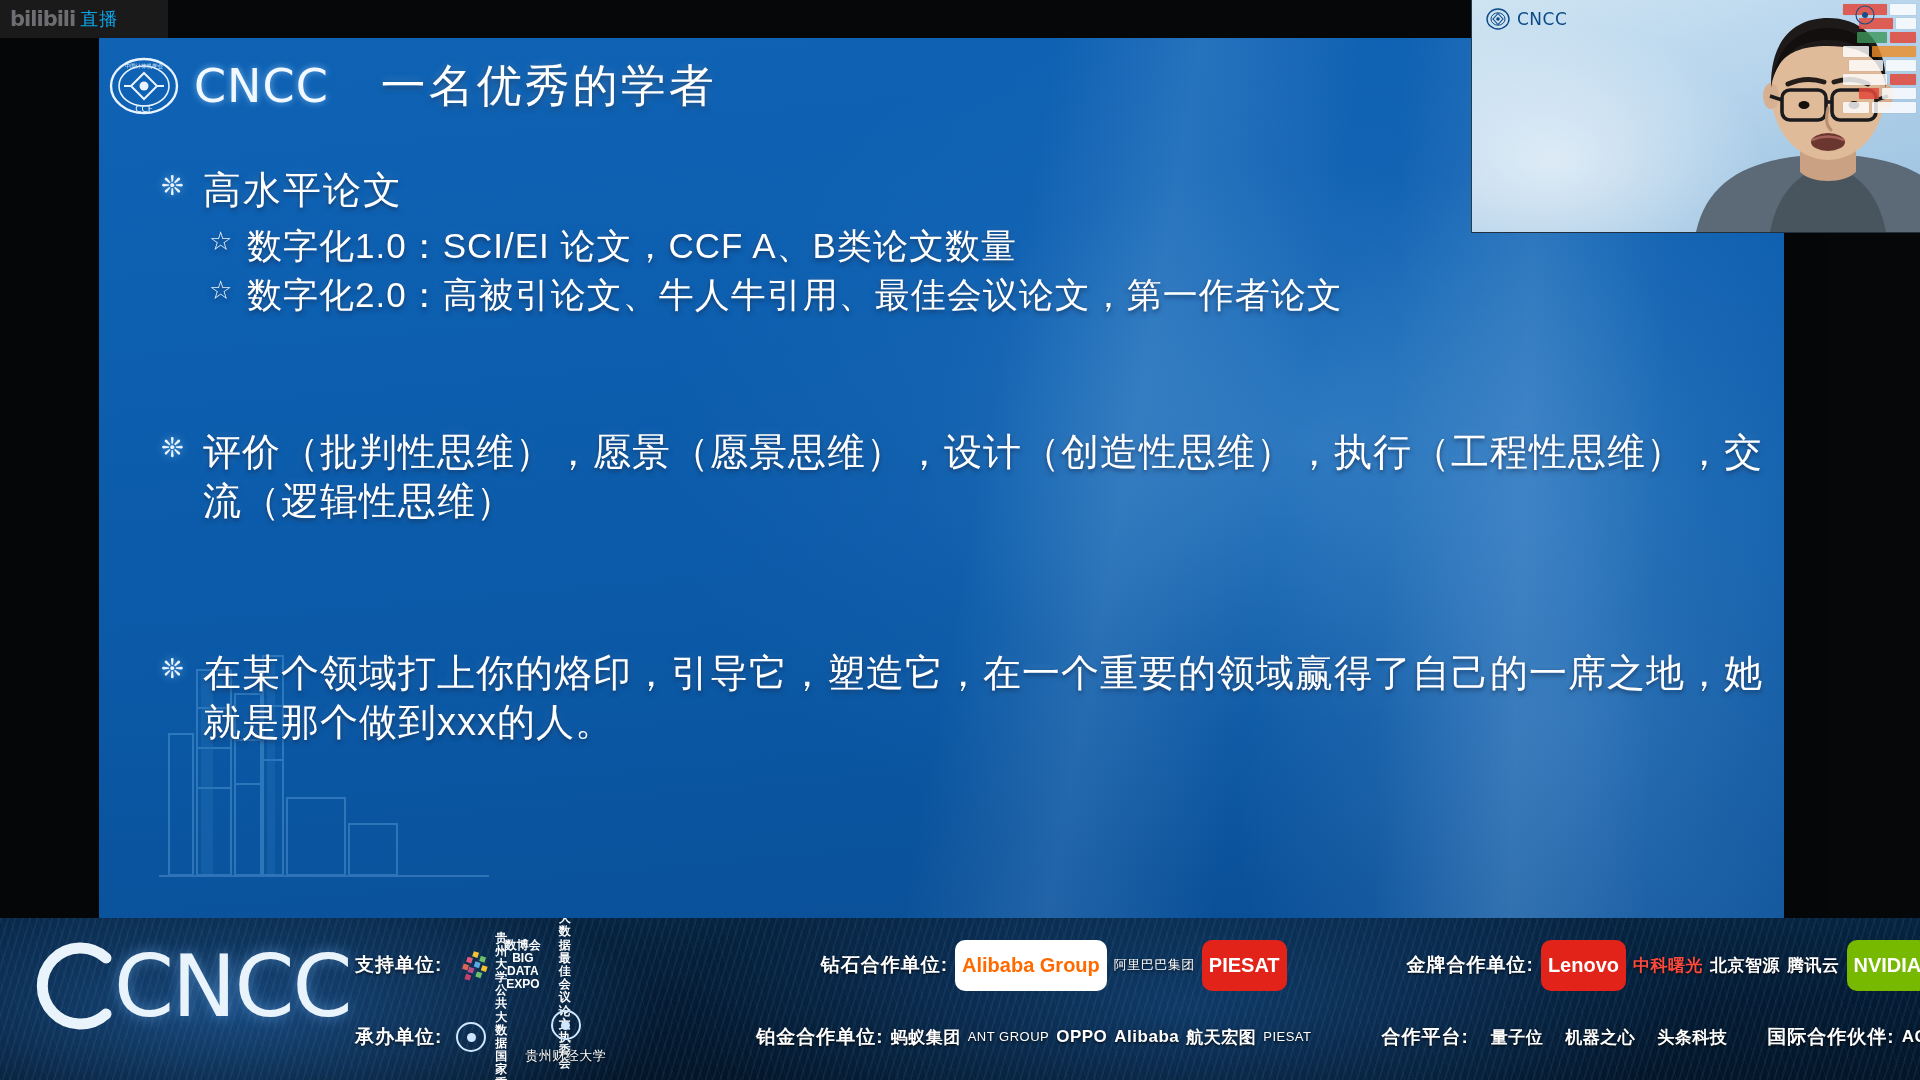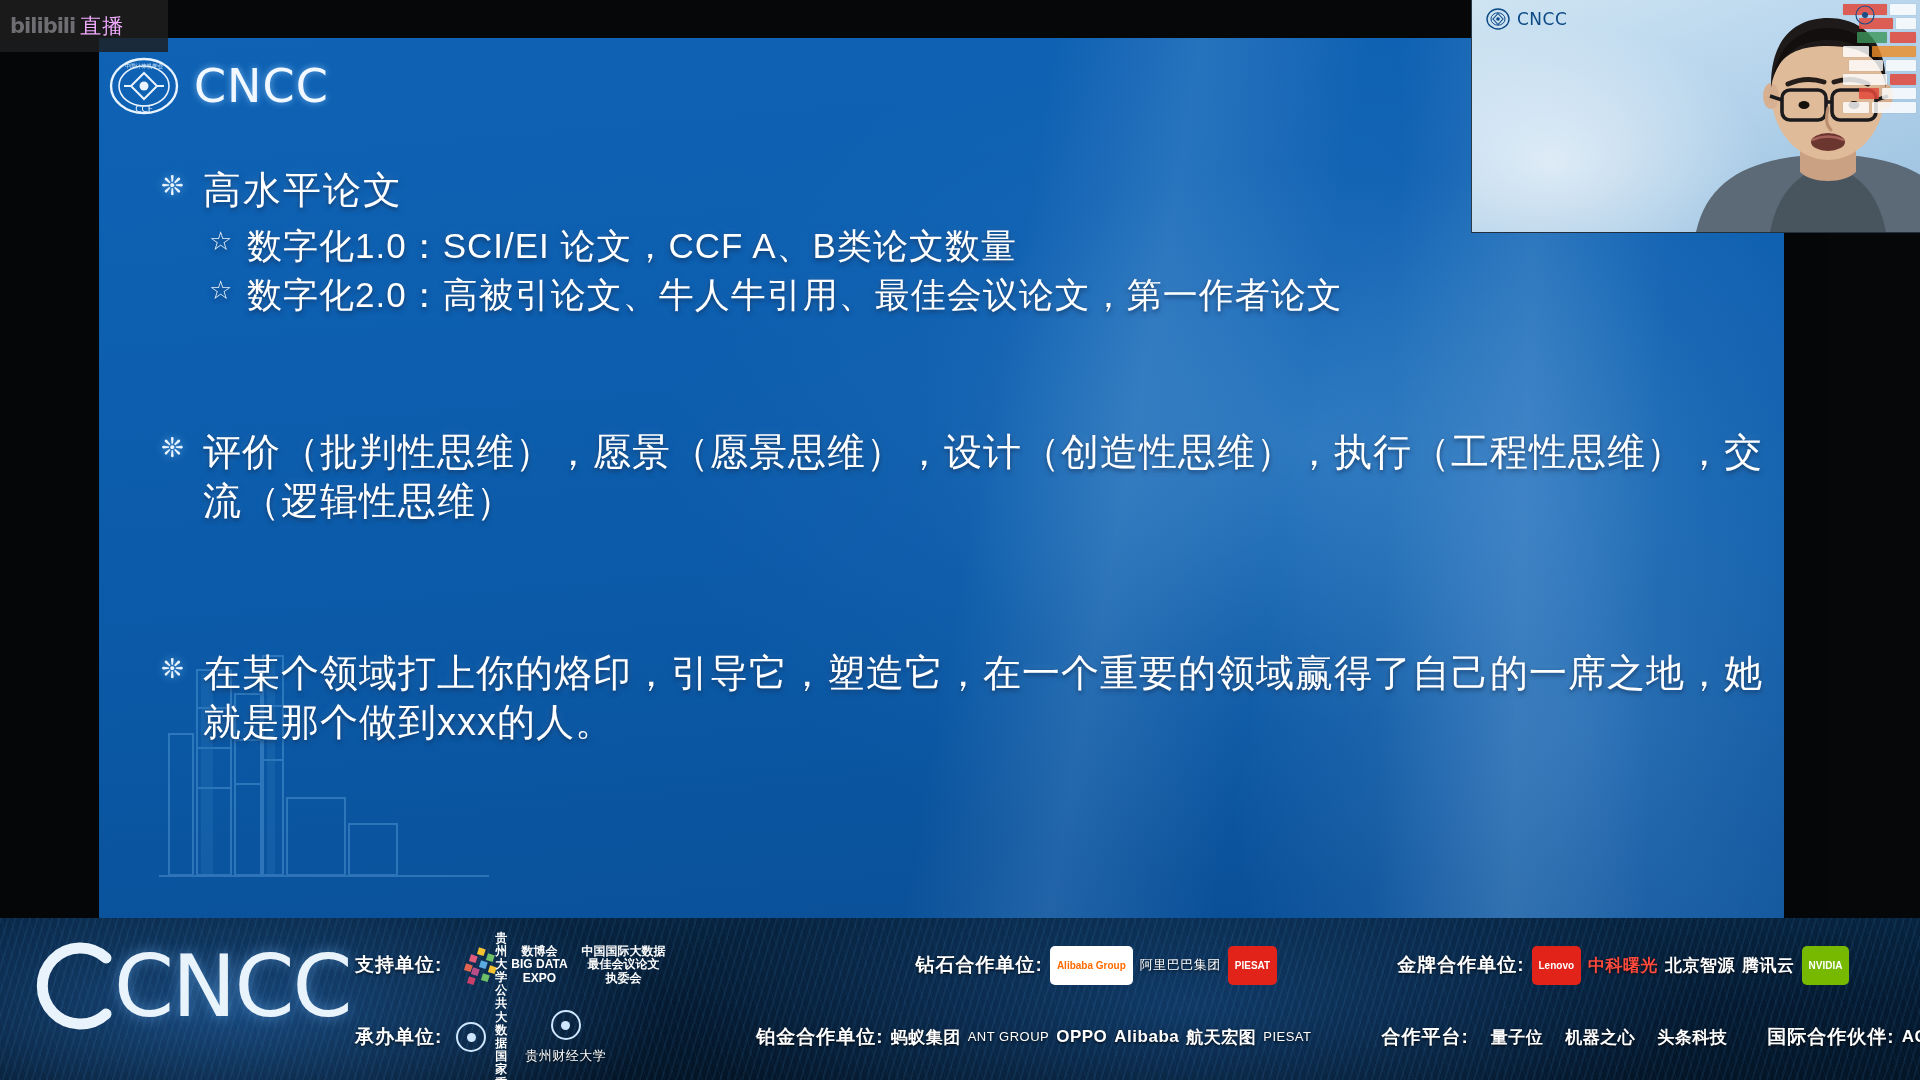--- a/index.html
+++ b/index.html
@@ -1,26 +1,26 @@
 <!DOCTYPE html>
 <html><head>
 <meta charset="utf-8">
 <style>
   html,body{margin:0;padding:0;background:#000;}
   body{width:1920px;height:1080px;overflow:hidden;
        font-family:"Liberation Sans","DejaVu Sans",sans-serif;}
   .stage{position:relative;width:1920px;height:1080px;background:#050608;overflow:hidden;}
 
   
-  .bili-wm{position:absolute;left:0;top:0;width:168px;height:52px;
+  .bili-wm{position:absolute;left:0;top:0;width:168px;height:38px;
     background:rgba(30,30,32,.82);display:flex;align-items:center;gap:5px;
     padding-left:10px;box-sizing:border-box;z-index:60;}
   .bili-logo{font-size:21px;font-weight:bold;color:#6e6e72;letter-spacing:-1px;
     font-family:"DejaVu Sans",sans-serif;}
-  .bili-zb{font-size:21px;color:#f0abfc;letter-spacing:1px;}
+  .bili-zb{font-size:18px;color:#0ea5e9;letter-spacing:1px;}
 
   
   .topbar{position:absolute;left:0;top:0;width:1920px;height:38px;background:#060709;z-index:20;}
 
   
   .slide{position:absolute;left:99px;top:38px;width:1685px;height:880px;
     background:
       radial-gradient(900px 620px at 72% 46%, rgba(120,185,240,.30) 0%, rgba(60,135,205,.10) 45%, rgba(0,0,0,0) 72%),
       radial-gradient(520px 900px at 88% 78%, rgba(150,205,250,.22) 0%, rgba(0,0,0,0) 68%),
       linear-gradient(175deg,#0f62b4 0%,#0d5fb0 28%,#0b5aa8 58%,#0a4f97 100%);
@@ -104,21 +104,21 @@
   .cell{display:flex;align-items:center;gap:9px;}
   .logo-txt{color:#fff;font-size:17px;font-weight:bold;letter-spacing:.5px;white-space:nowrap;
        text-shadow:0 1px 3px rgba(0,0,0,.85);}
   .logo-txt.sm{font-size:13px;font-weight:normal;line-height:1.12;}
   .logo-txt.red{color:#ff4a3d;}
   .grp{display:flex;align-items:center;gap:7px;margin-left:16px;}
   .twoline{display:flex;flex-direction:column;line-height:1.1;color:#fff;font-size:12px;text-align:center;}
   .dot-logo{width:26px;height:26px;border-radius:50%;border:2px solid #cfe6ff;flex:0 0 auto;
     display:flex;align-items:center;justify-content:center;}
   .dot-logo i{width:9px;height:9px;background:#cfe6ff;border-radius:50%;display:block;}
-  .sponsor-bubble{padding:14px 7px;border-radius:5px;background:#fff;color:#111;font-size:10px;
+  .sponsor-bubble{padding:14px 7px;border-radius:10px;background:#fff;color:#111;font-size:20px;
     font-weight:bold;white-space:nowrap;}
   .sponsor-bubble.ali{color:#ff6a00;}
   .sponsor-bubble.lv{background:#e2231a;color:#fff;}
   .sponsor-bubble.nv{background:#76b900;color:#fff;}
   .right-edge{position:absolute;right:0;top:38px;width:94px;height:880px;background:#060709;z-index:15;}
 </style>
 </head>
 <body>
 
 <div class="stage">
@@ -162,20 +162,21 @@
         <svg class="ccf-logo" viewBox="0 0 72 60">
           <ellipse cx="36" cy="30" rx="33" ry="27" fill="none" stroke="#eaf4ff" stroke-width="2.4"></ellipse>
           <ellipse cx="36" cy="30" rx="25" ry="20" fill="none" stroke="#eaf4ff" stroke-width="1.6"></ellipse>
           <polygon points="36,17 49,30 36,43 23,30" fill="none" stroke="#eaf4ff" stroke-width="2"></polygon>
           <circle cx="36" cy="30" r="4.5" fill="#eaf4ff"></circle>
           <path d="M16 30 H23 M49 30 H56" stroke="#eaf4ff" stroke-width="2"></path>
           <text x="36" y="56" font-size="9" fill="#eaf4ff" text-anchor="middle" font-family="DejaVu Sans">CCF</text>
           <text x="36" y="12" font-size="5.5" fill="#dbeeff" text-anchor="middle" font-family="DejaVu Sans">中国计算机学会</text>
         </svg>
         <span class="cncc-word">CNCC</span>
+        <span class="s-title">一名优秀的学者</span>
       </div>
 
       <div class="body">
 
         <div class="lvl1">
           <span class="bullet1">❊</span>
           <span>高水平论文</span>
         </div>
 
         <div class="lvl2">

